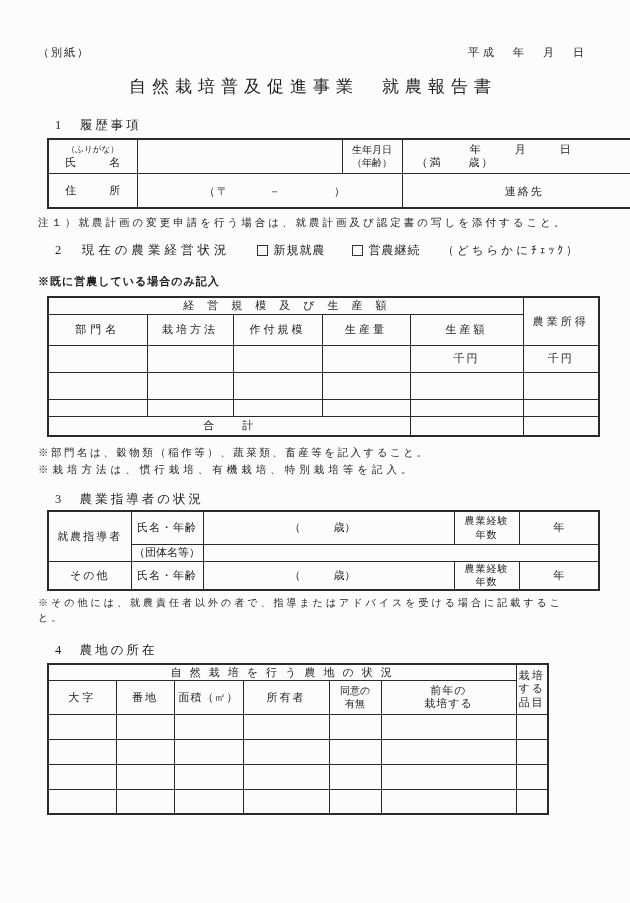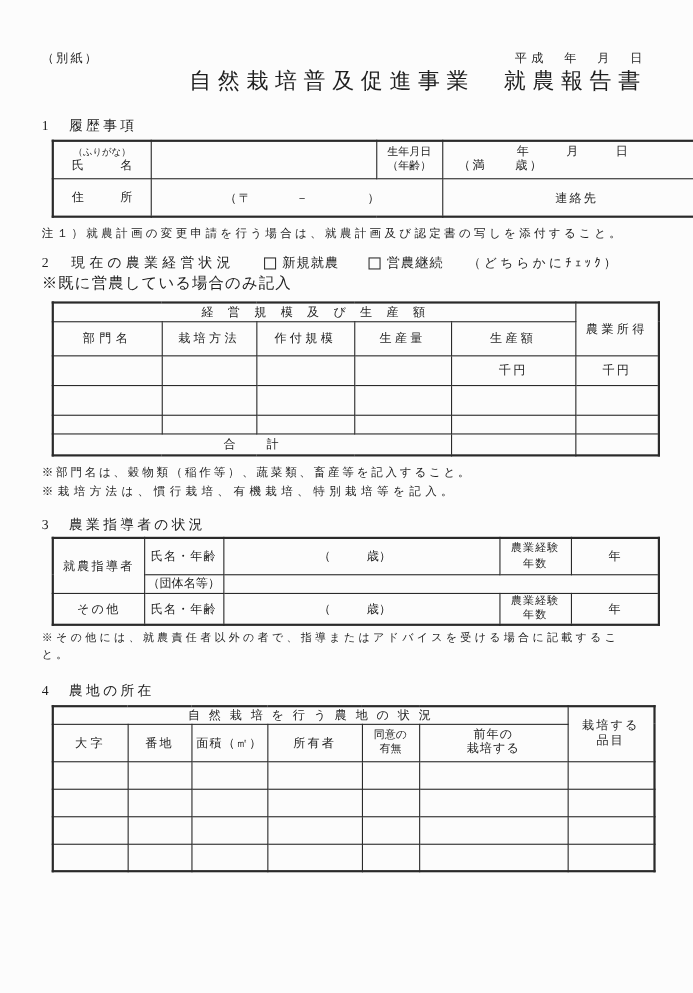--- a/index.html
+++ b/index.html
@@ -6,39 +6,39 @@
   html,body { background:#e8e8e8; }
   .page {
     width:630px; height:903px; background:#fcfcfc; color:#1e1e1e;
     font-family:"Liberation Serif","DejaVu Serif",serif;
     padding:45px 42px 0 38px; overflow:hidden; position:relative;
     margin:0 auto;
   }
   .topline { display:flex; justify-content:space-between; align-items:flex-start; }
   .corner-label { font-size:11px; letter-spacing:2px; }
   .date-line { font-size:11px; letter-spacing:4px; }
-  .doc-title { font-size:20px; font-weight:normal; text-align:right; letter-spacing:6px; }
-  .sec-heading { font-size:12.5px; letter-spacing:3px; margin-top:19px; }
+  .doc-title { font-size:17px; font-weight:normal; text-align:center; letter-spacing:6px; margin-top:15px; }
+  .sec-heading { font-size:12.5px; letter-spacing:3px; margin-top:19px;margin-left:17px; }
   .sec-heading.mt2 { margin-top:12px; }
   .sec-heading.mt3 { margin-top:13px; }
   .sec-heading.mt4 { margin-top:16px; }
 
   table.doc-table { border-collapse:collapse; table-layout:fixed; margin-left:9px; margin-top:4px; border:2px solid #2a2a2a; }
   table.doc-table td { border:1px solid #2a2a2a; font-size:11px; padding:0 2px; vertical-align:middle; text-align:center; overflow:hidden; }
 
   .small { font-size:10px; }
   .tiny { font-size:8.5px; }
   .ls1 { letter-spacing:1px; } .ls2 { letter-spacing:2px; } .ls3 { letter-spacing:3px; }
   .ls4 { letter-spacing:4px; } .ls8 { letter-spacing:8px; } .ls13 { letter-spacing:13px; }
   .alignL { text-align:left; } .alignR { text-align:right; }
   .vtop { vertical-align:top; }
   .line { line-height:13.5px; }
 
   .note { font-size:10.5px; letter-spacing:3px; margin-top:7px; }
-  .subnote { font-size:14px; letter-spacing:1px; margin-top:1px; }
+  .subnote { font-size:11px; letter-spacing:1px; margin-top:15px;font-weight:bold; }
   .tnote { font-size:10.5px; letter-spacing:2.5px; line-height:17px; margin-top:7px; }
   .tnote2 { font-size:10px; letter-spacing:3px; line-height:15.5px; margin-top:4px; }
 
   .check-line { display:flex; align-items:center; }
   .check-line .head { letter-spacing:4px; }
   .check-opt { display:flex; align-items:center; margin-left:26px; font-size:12px; letter-spacing:1px; }
   .checkbox { display:inline-block; width:11px; height:11px; border:1px solid #333; background:transparent; margin-right:6px; }
   .check-hint { margin-left:22px; font-size:11.5px; }
 
   .unit-cell { padding-right:7px; }
@@ -204,21 +204,21 @@
     </tr>
   </tbody>
     </table>
 
   <div class="tnote2">
     <div>※その他には、就農責任者以外の者で、指導またはアドバイスを受ける場合に記載すること。</div>
   </div>
 
   <div class="sec-heading mt4">4　農地の所在</div>
 
-  <table class="doc-table" style="width:549px; margin-top:4px;">
+  <table class="doc-table" style="width:502px; margin-top:4px;">
     <colgroup>
         <col style="width:68px">
         <col style="width:58px">
         <col style="width:69px">
         <col style="width:86px">
         <col style="width:52px">
         <col style="width:135px">
         <col>
       </colgroup>
     <tbody>

